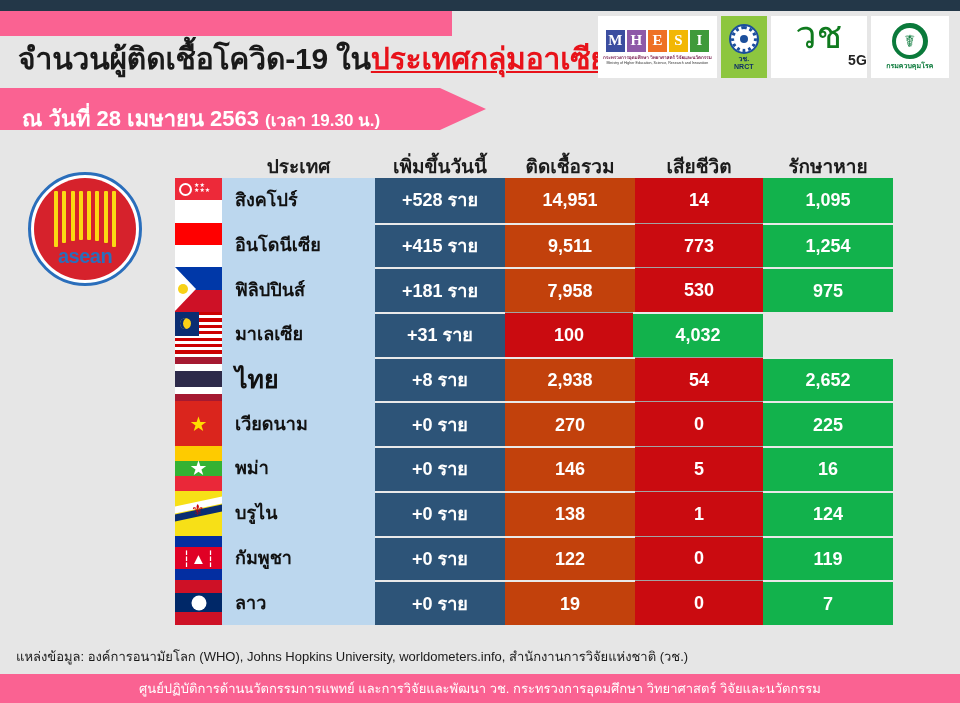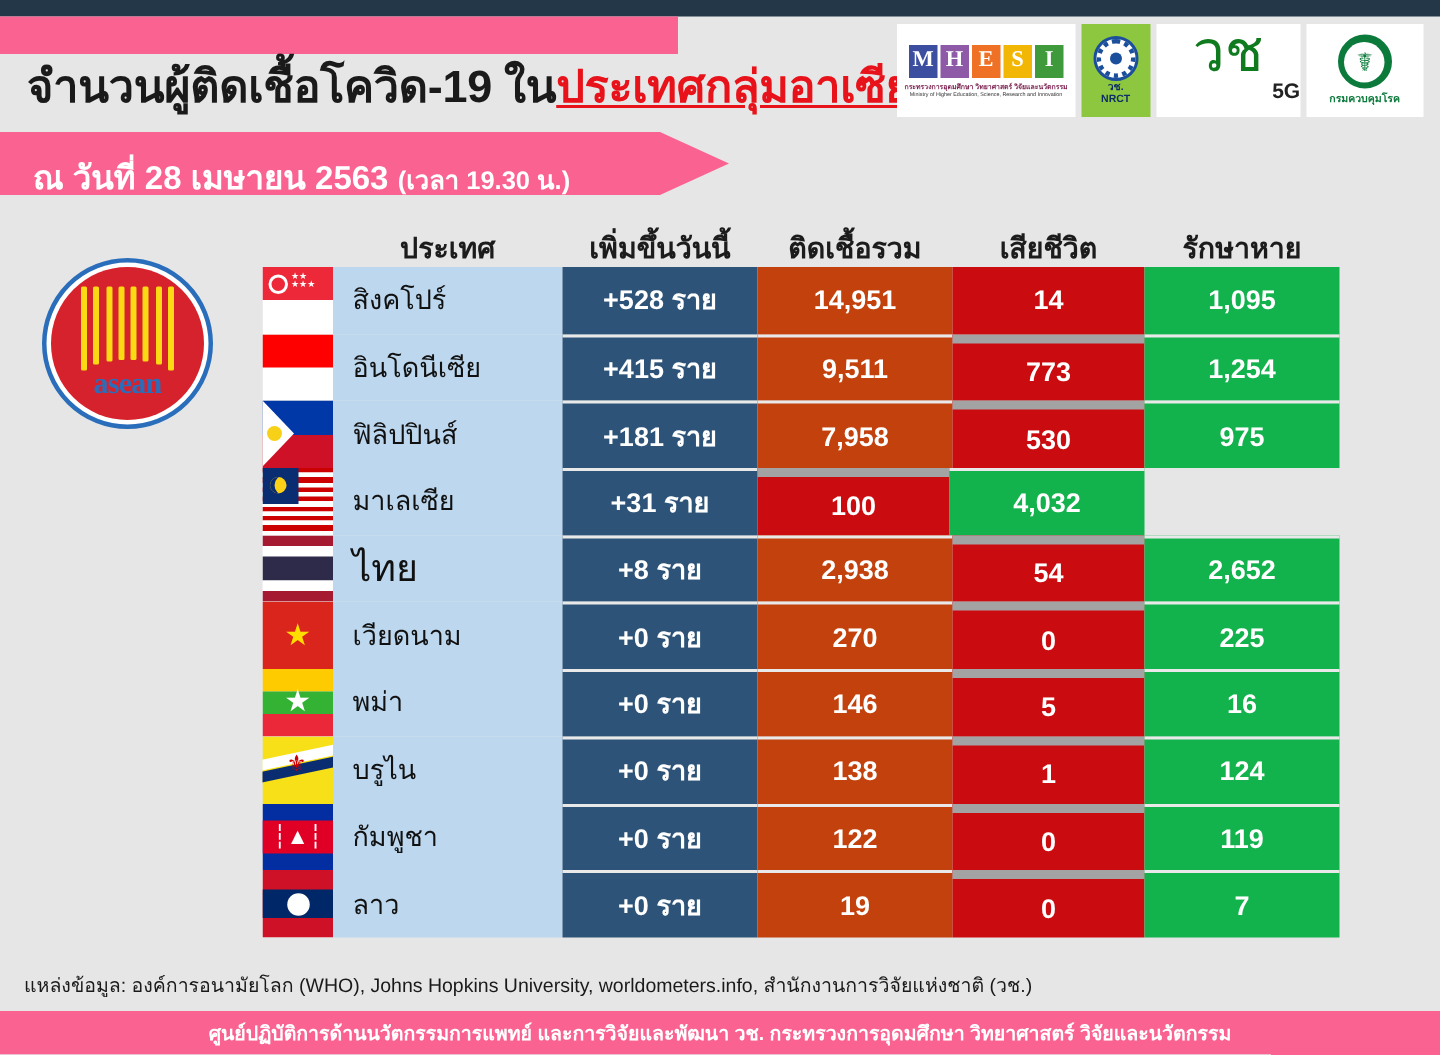--- a/index.html
+++ b/index.html
@@ -133,21 +133,21 @@
   .asean-stalks {
     position: absolute; left: 50%; top: 19px; transform: translateX(-50%);
     width: 62px; height: 58px;
     display: flex; justify-content: space-between; align-items: flex-start;
   }
   .stalk { width: 4px; background: #fbd913; border-radius: 1px; }
   .asean-word {
     position: absolute; left: 0; right: 0; top: 74px;
     text-align: center; color: #2a6ebb; font-weight: bold;
     font-size: 20px; letter-spacing: -0.5px; line-height: 1;
-    font-family: Liberation Serif, serif;
+    font-family: Liberation Sans, sans-serif;
   }
 
   
   #table {
     position: absolute; left: 175px; top: 148px;
     width: 812px;
   }
   .thead {
     display: flex; height: 30px; align-items: flex-end;
   }
@@ -168,26 +168,26 @@
     display: flex; height: 44.7px; margin-bottom: 0;
     position: relative;
   }
   .cell {
     display: flex; align-items: center; justify-content: center;
     font-size: 18px; font-weight: bold; color: #ffffff;
     line-height: 1;
   }
   .c-name {
     justify-content: flex-start; padding-left: 13px;
-    background: #bcd7ee; color: #111; font-weight: normal; font-size: 18px;
+    background: #bcd7ee; color: #111; font-weight: bold; font-size: 18px;
   }
   .c-name.hl { font-size: 25px; }
   .c-new   { background: #2d5478; border-top: 2px solid #e9e9e9; }
   .c-total { background: #c2410c; border-top: 2px solid #e9e9e9; }
-  .c-death { background: #ca0b10; border-top: 6px solid #a3a3a3; }
+  .c-death { background: #ca0b10; border-top: 1px solid #a3a3a3; }
   .c-rec   { background: #12b24c; border-top: 2px solid #e9e9e9; }
   .trow:first-child .c-new,
   .trow:first-child .c-total,
   .trow:first-child .c-death,
   .trow:first-child .c-rec { border-top: none; }
 
   
   .flagcell { width: 47px; flex: none; position: relative; overflow: hidden; }
   .flag { position: absolute; inset: 0; }
   .fl-half-top { position: absolute; left: 0; top: 0; width: 100%; height: 50%; }
@@ -242,21 +242,21 @@
     position: absolute; left: 16px; top: 646px;
     font-size: 13px; color: #1a1a1a; white-space: nowrap;
   }
   .footbar {
     position: absolute; left: 0; top: 674px;
     width: 960px; height: 29px;
     background: #fa6292;
     display: flex; align-items: center; justify-content: center;
   }
   .footbar-text {
-    font-size: 13px; color: #ffffff; font-weight: bold; white-space: nowrap; text-align: center;
+    font-size: 13px; color: #ffffff; font-weight: normal; white-space: nowrap; text-align: center;
   }
 </style>
 </head>
 <body>
 
 <div id="page">
 
   <div class="topbar"></div>
   <div class="title-band"></div>
 

